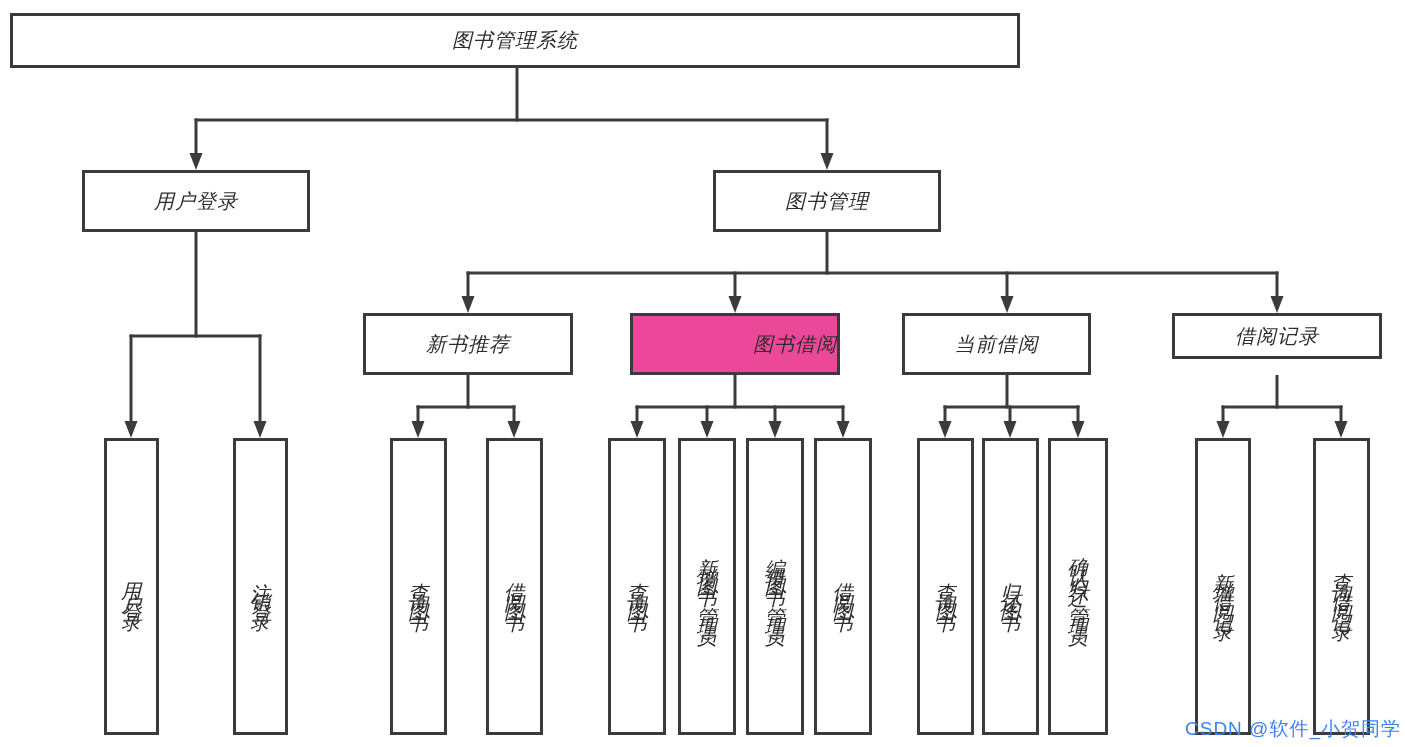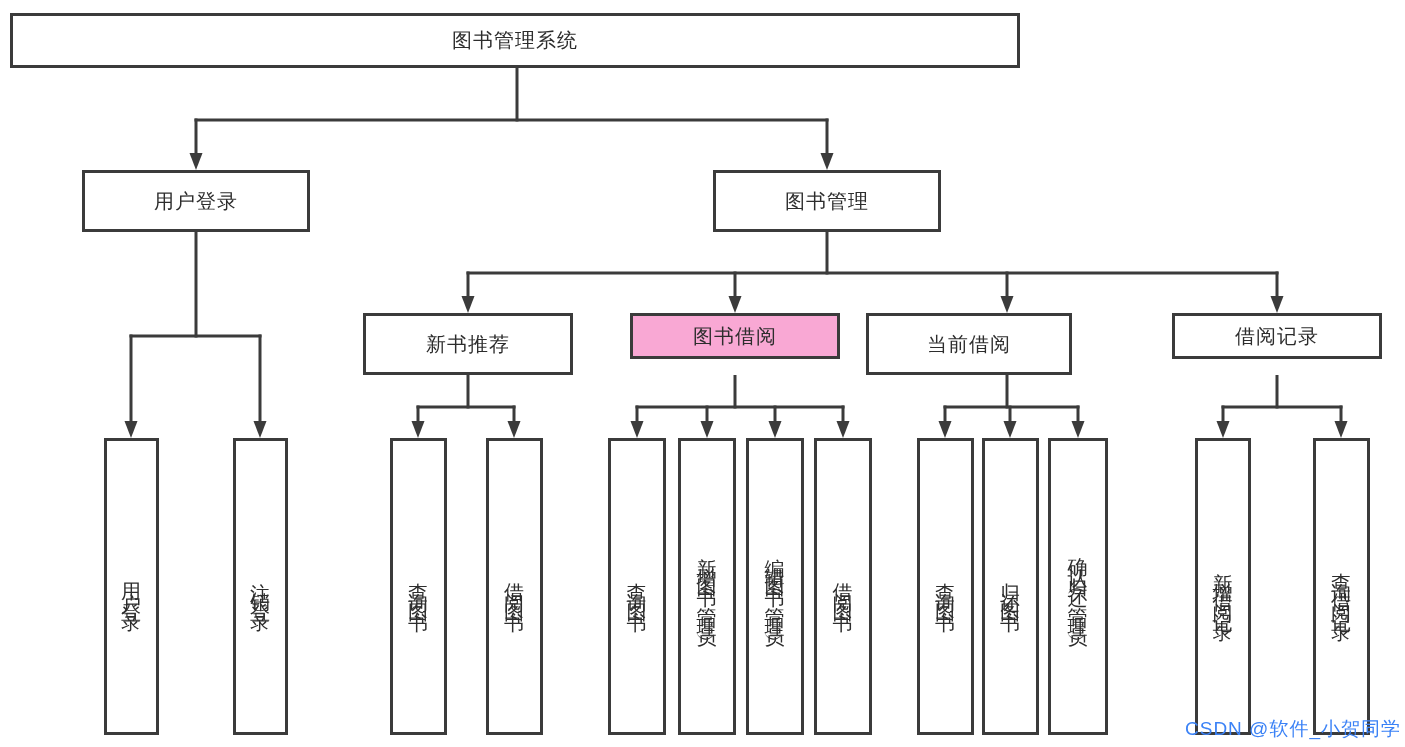--- a/index.html
+++ b/index.html
@@ -13,20 +13,21 @@
   #wires{position:absolute;left:0;top:0;width:1405px;height:747px;}
   .box{
     position:absolute;
     box-sizing:border-box;
     background:#ffffff;
     border:3px solid #3b3b3b;
     display:flex;align-items:center;justify-content:center;
     color:#2d2d2d;
     font-size:20px;
     letter-spacing:1px;
+    font-style:italic;
   }
   .box.vbox span{
     writing-mode:vertical-rl;
     letter-spacing:10px;
     line-height:1;
   }
   #watermark{
     position:absolute;
     left:1185px;top:716px;
     font-size:19px;
@@ -124,24 +125,24 @@
   <div class="box" style="left: 82px; top: 170px; width: 228px; height: 62px; border-color: rgb(59, 59, 59); background: rgb(255, 255, 255); color: rgb(45, 45, 45);">
     <span>用户登录</span>
   </div>
   <div class="box" style="left: 713px; top: 170px; width: 228px; height: 62px; border-color: rgb(59, 59, 59); background: rgb(255, 255, 255); color: rgb(45, 45, 45);">
     <span>图书管理</span>
   </div>
 
   <div class="box" style="left: 363px; top: 313px; width: 210px; height: 62px; border-color: rgb(59, 59, 59); background: rgb(255, 255, 255); color: rgb(45, 45, 45);">
     <span>新书推荐</span>
   </div>
-  <div class="box" style="left: 630px; top: 313px; width: 210px; height: 46px; border-color: rgb(59, 59, 59); background: #f9a8d4; color: rgb(45, 45, 45);">
+  <div class="box" style="left: 630px; top: 313px; width: 210px; height: 62px; border-color: rgb(59, 59, 59); background: #ec4899; color: rgb(45, 45, 45); justify-content: flex-end;">
     <span>图书借阅</span>
   </div>
-  <div class="box" style="left: 866px; top: 313px; width: 206px; height: 62px; border-color: rgb(59, 59, 59); background: rgb(255, 255, 255); color: rgb(45, 45, 45);">
+  <div class="box" style="left: 902px; top: 313px; width: 189px; height: 62px; border-color: rgb(59, 59, 59); background: rgb(255, 255, 255); color: rgb(45, 45, 45);">
     <span>当前借阅</span>
   </div>
   <div class="box" style="left: 1172px; top: 313px; width: 210px; height: 46px; border-color: rgb(59, 59, 59); background: rgb(255, 255, 255); color: rgb(45, 45, 45);">
     <span>借阅记录</span>
   </div>
 
   <div class="box vbox" style="left: 104px; top: 438px; width: 55px; height: 297px; border-color: rgb(59, 59, 59); background: rgb(255, 255, 255); color: rgb(45, 45, 45);">
     <span>用户登录</span>
   </div>
   <div class="box vbox" style="left: 233px; top: 438px; width: 55px; height: 297px; border-color: rgb(59, 59, 59); background: rgb(255, 255, 255); color: rgb(45, 45, 45);">

